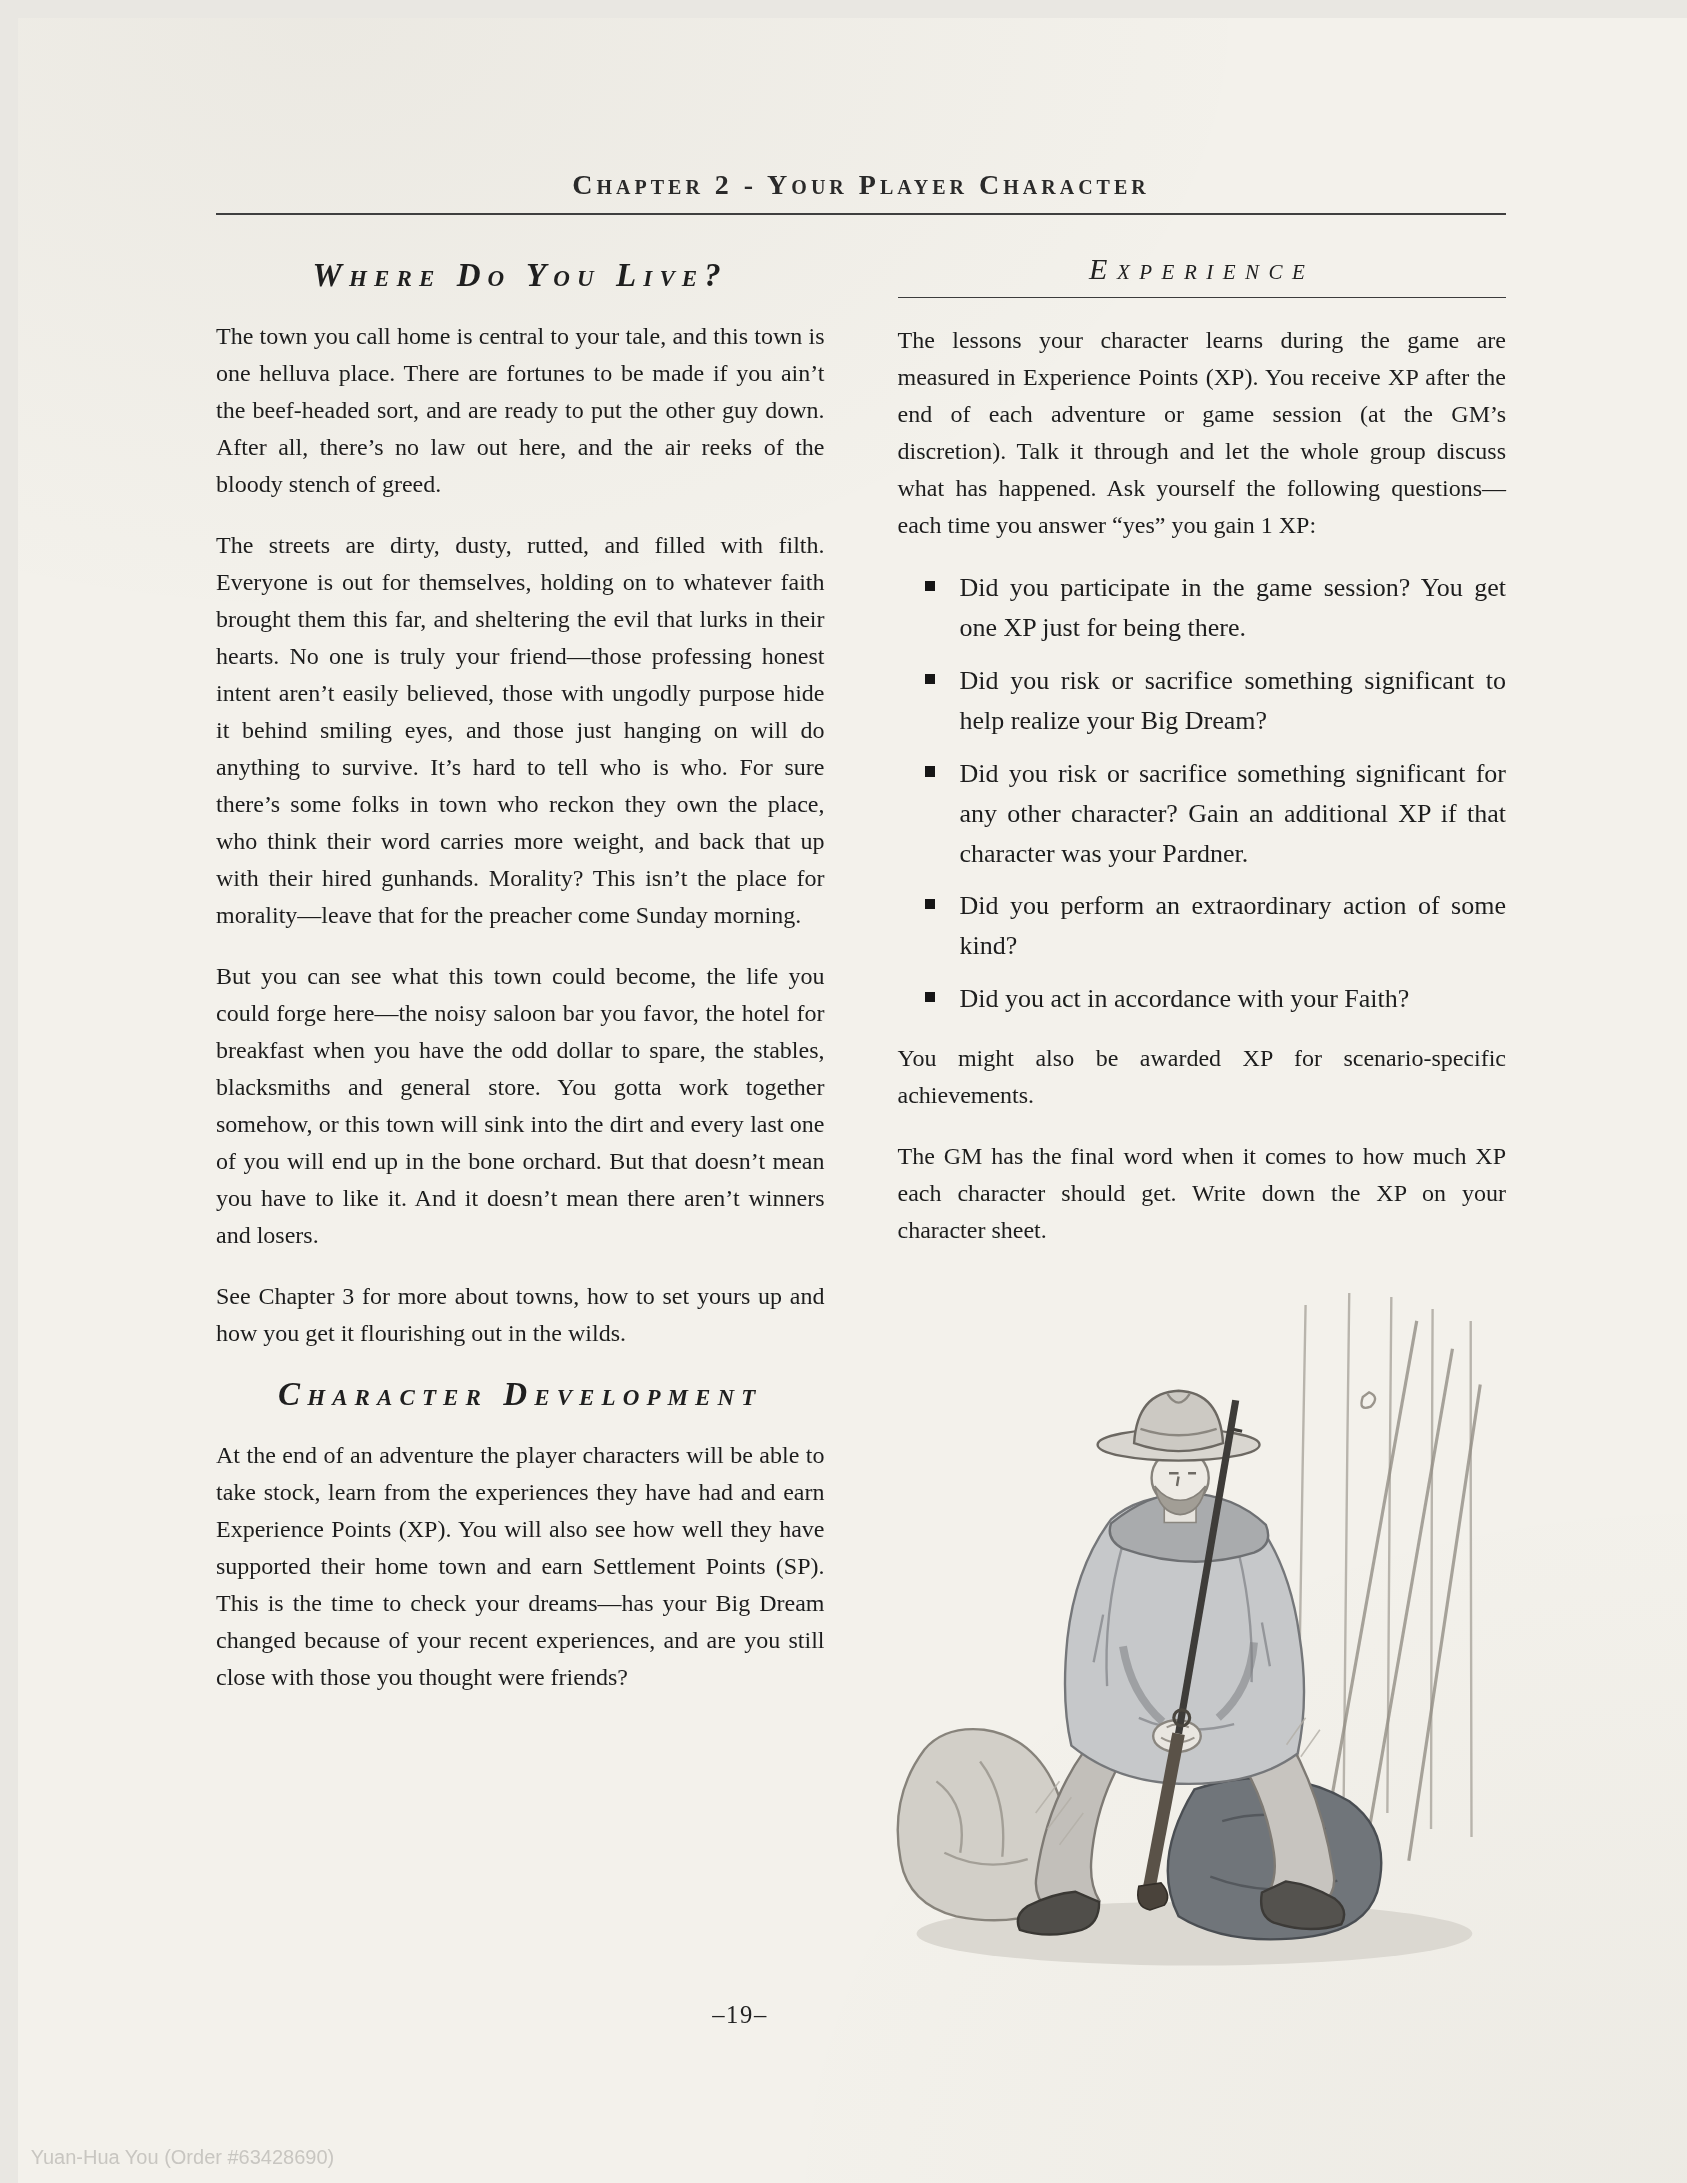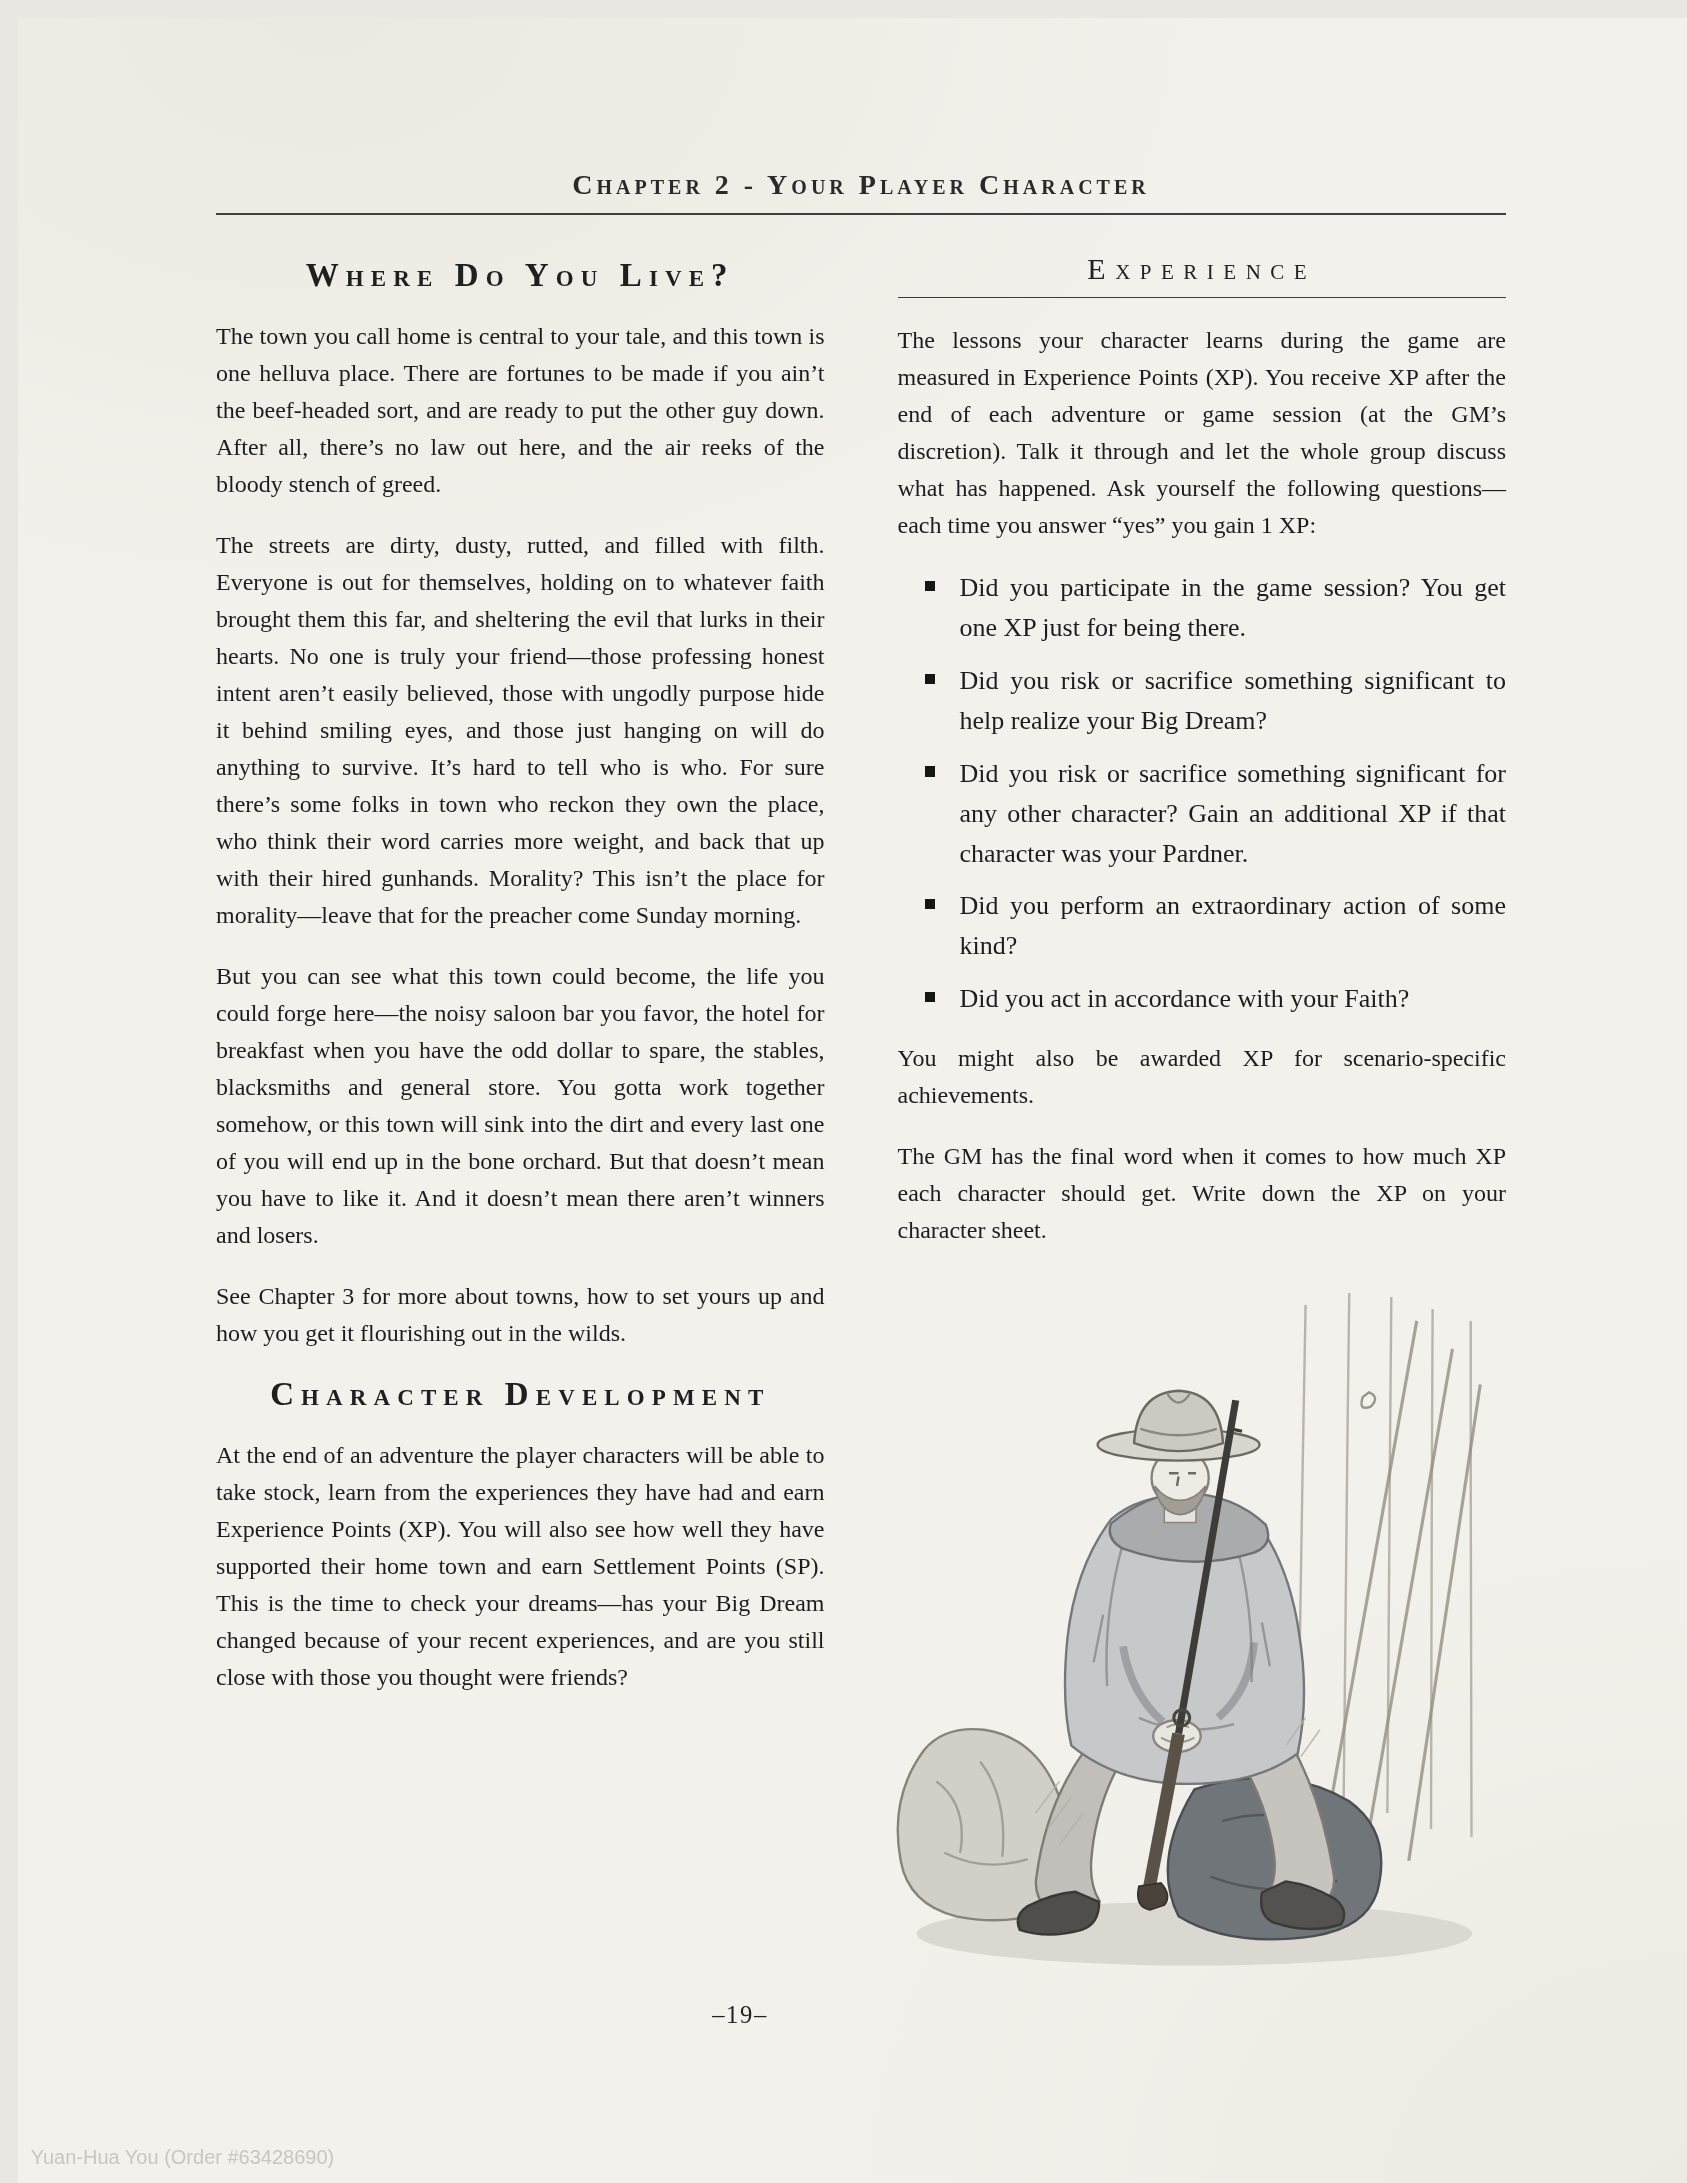--- a/index.html
+++ b/index.html
@@ -37,29 +37,31 @@
   .column { flex: 1 1 0; min-width: 0; }
 
   h2.section-heading {
     font-variant: small-caps;
     font-weight: 700;
     font-size: 33px;
     letter-spacing: 7.1px;
     text-align: center;
     margin: 9.5px 0 24px;
     color: #1f1f1f;
+    font-style: italic;
   }
   h2.exp-heading {
     font-variant: small-caps;
     font-weight: 400;
     font-size: 30px;
     letter-spacing: 9.5px;
     text-align: center;
     margin: 4.8px 0 0;
     color: #222;
+    font-style: italic;
   }
   .exp-rule { height: 1.6px; background: #3c3c3c; margin: 11px 0 24px; }
 
   p.body {
     font-size: 24px;
     line-height: 37px;
     text-align: justify;
     margin: 0 0 24px;
   }
 

